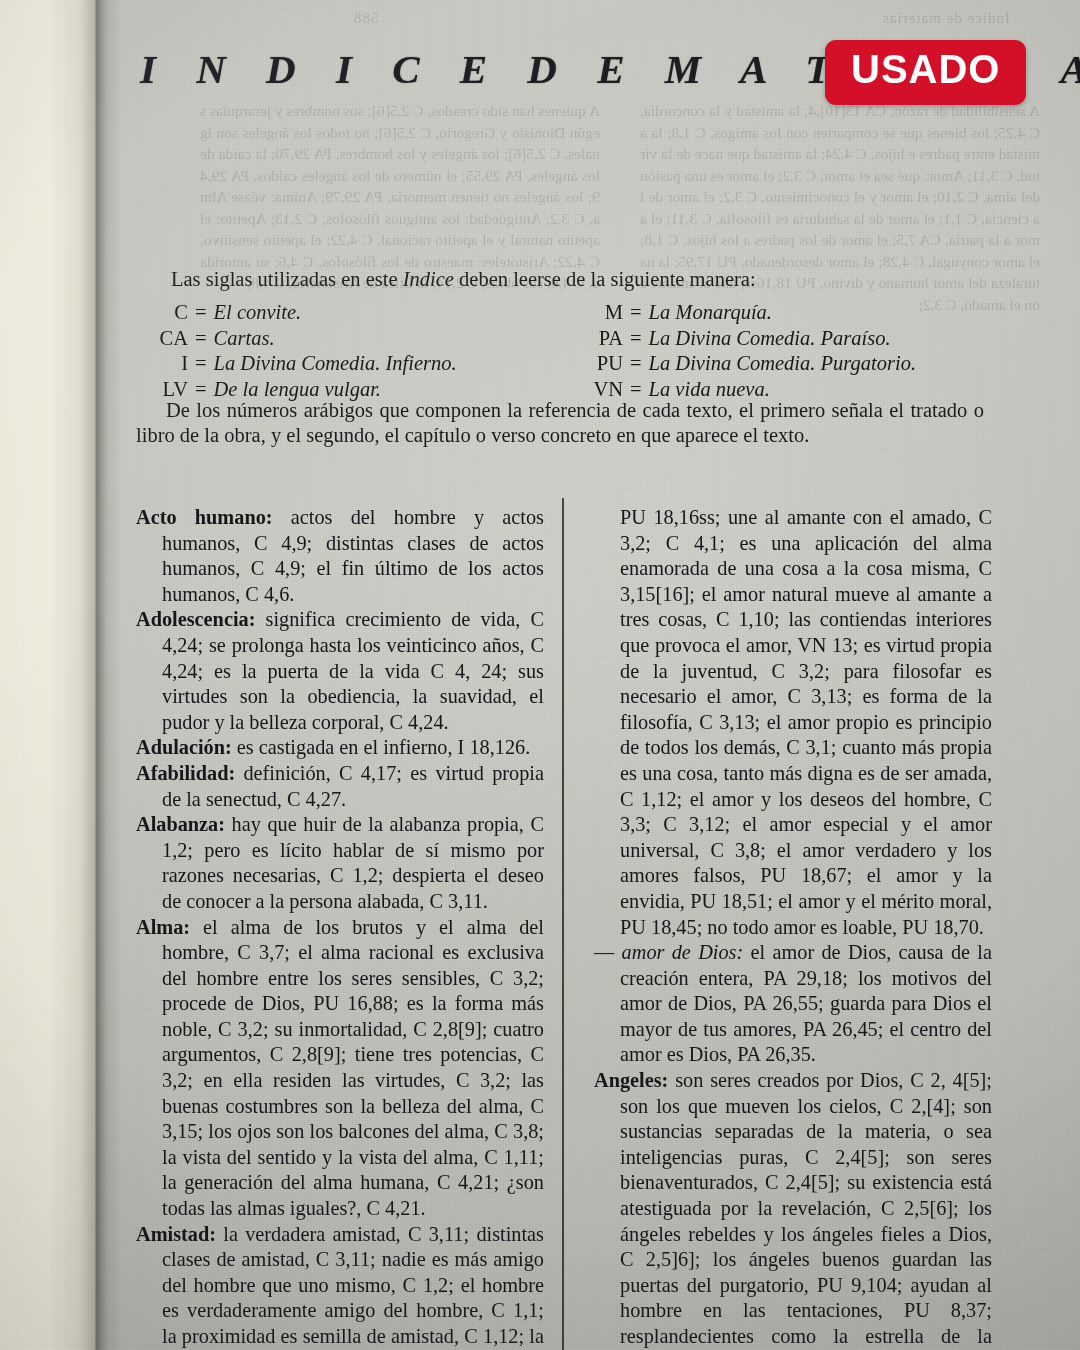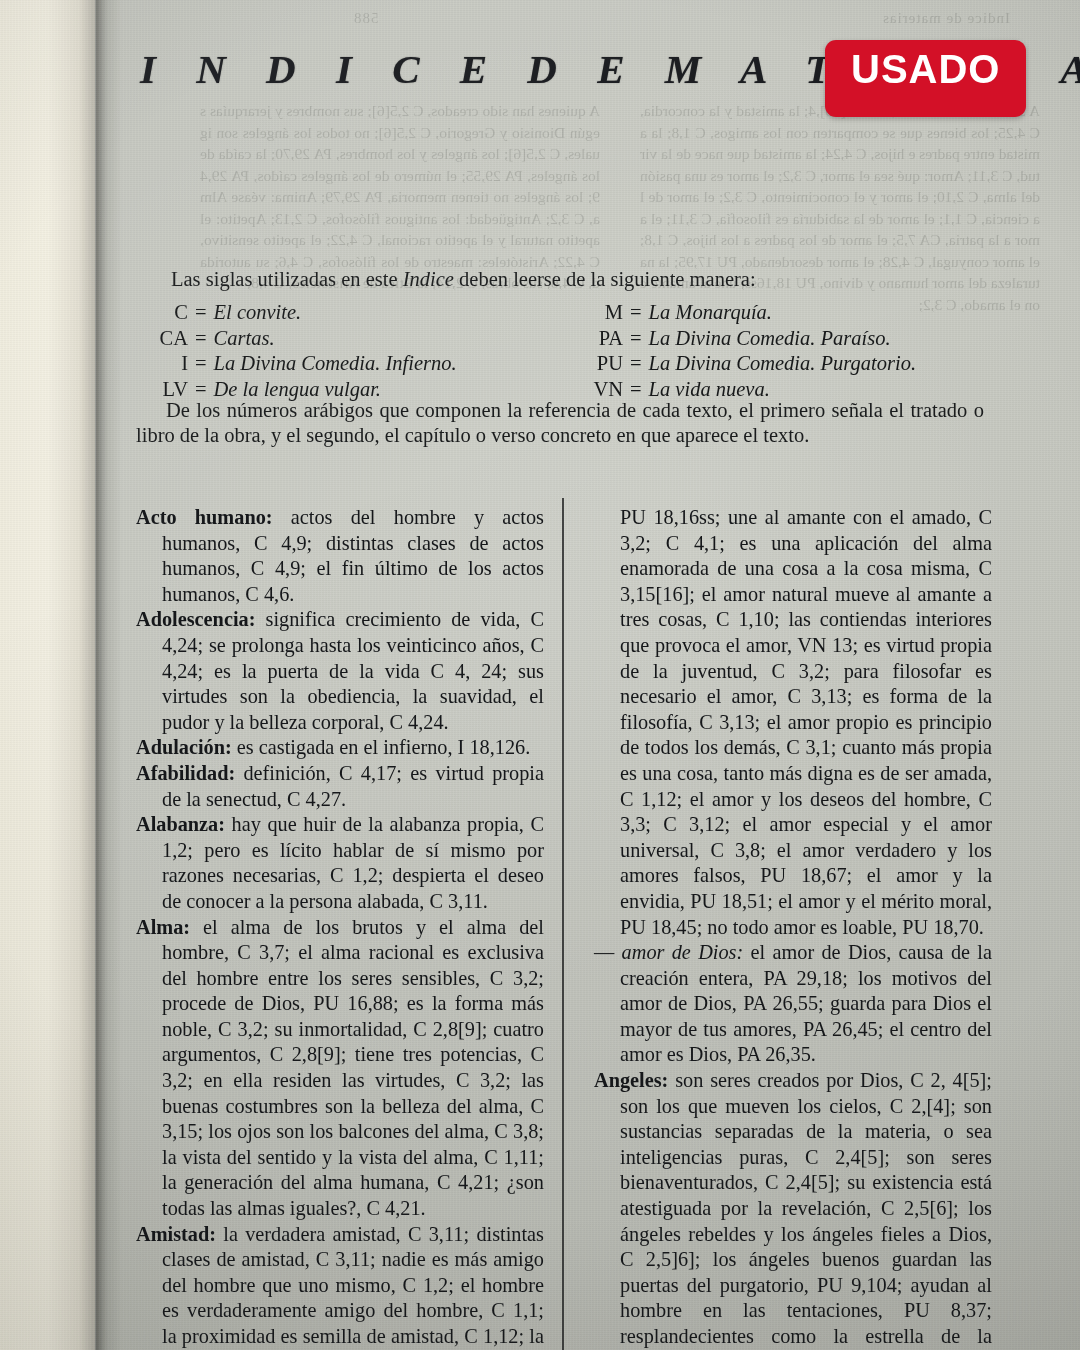--- a/index.html
+++ b/index.html
@@ -210,21 +210,21 @@
     position: absolute;
     left: 825px;
     top: 40px;
     z-index: 40;
     background: #d31027;
     color: #ffffff;
     font-family: "Liberation Sans", sans-serif;
     font-weight: 700;
     font-size: 40px;
     letter-spacing: 1px;
-    padding: 9px 26px 28px 26px;
+    padding: 9px 26px 16px 26px;
     border-radius: 11px;
     line-height: 1;
     box-shadow: 0 2px 5px rgba(0,0,0,.25);
   }
 
   
   #photo::after {
     content: "";
     position: absolute;
     inset: 0;

